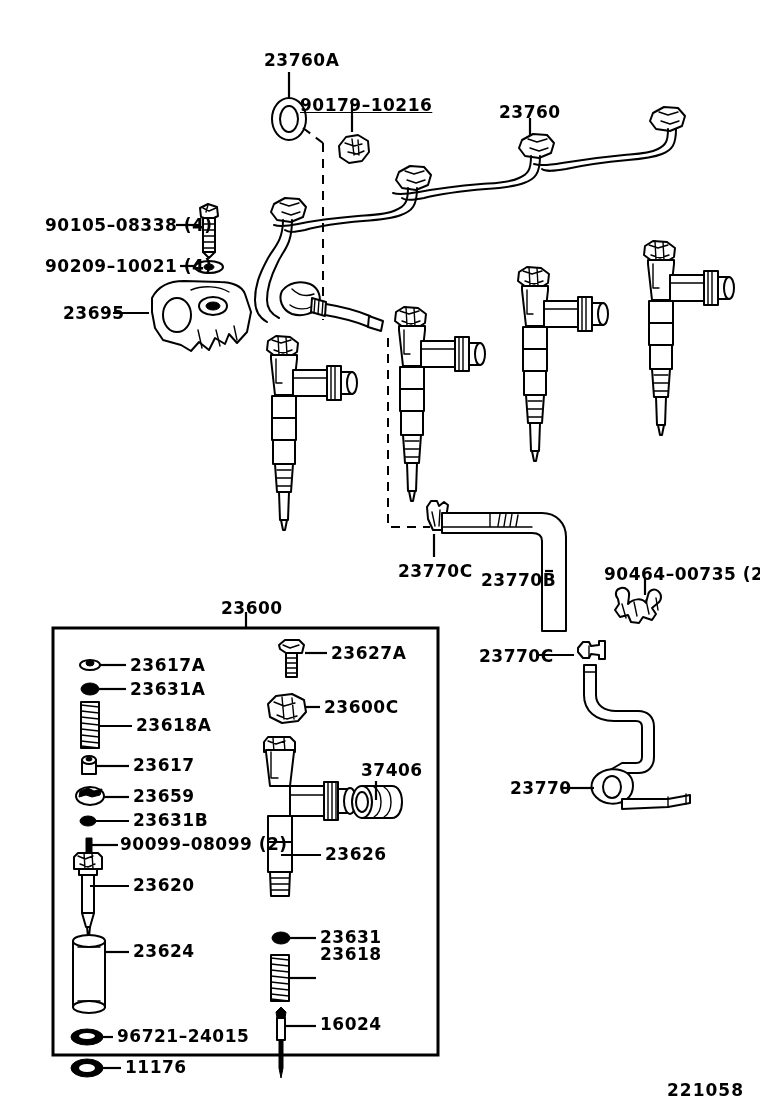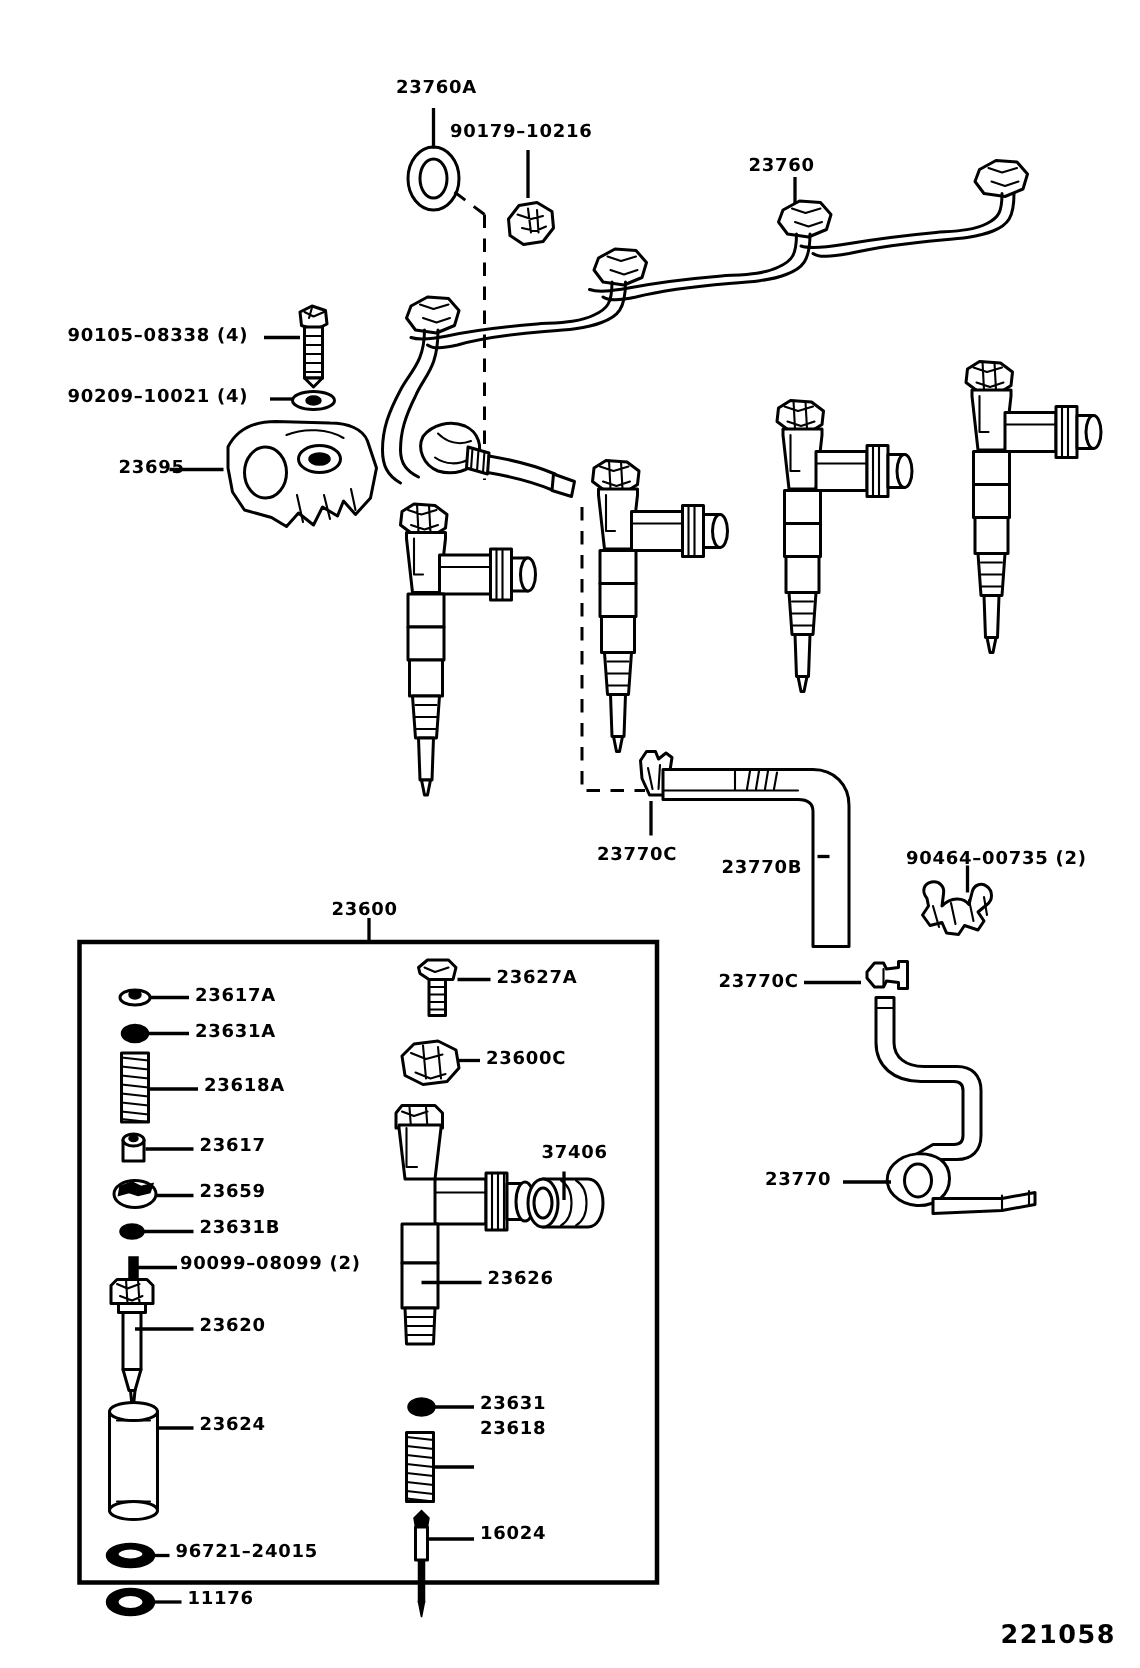--- a/index.html
+++ b/index.html
@@ -12,21 +12,21 @@
     width: 760px;
     height: 1112px;
     background: #ffffff;
     font-family: "DejaVu Sans", sans-serif;
     overflow: hidden;
   }
   .lbl {
     position: absolute;
     font-family: "DejaVu Sans", sans-serif;
     font-weight: bold;
-    font-size: 12px;
+    font-size: 17px;
     letter-spacing: 0.5px;
     color: #000;
     white-space: nowrap;
     line-height: 1;
   }
   .diagram-svg {
     position: absolute;
     left: 0;
     top: 0;
     width: 760px;
@@ -393,25 +393,25 @@
       <path class="fillk" d="M276,1012 l5,-5 5,5 -1,6 -8,0 z"></path>
       <path class="fillw" d="M277,1018 l8,0 0,22 -8,0 z"></path>
       <path class="fillk" d="M279,1040 l4,0 0,28 -4,0 z"></path>
       <path class="fillk" d="M279,1068 l4,0 -2,10 z"></path>
       <line class="lead" x1="285" y1="1026" x2="316" y2="1026"></line>
     </g>
 
   </svg>
 
   <div class="lbl" style="left:264px; top:52px;">23760A</div>
-  <div class="lbl" style="left:300px; top:81px;">90179–10216</div>
+  <div class="lbl" style="left:300px; top:97px;text-decoration:underline;">90179–10216</div>
   <div class="lbl" style="left:499px; top:104px;">23760</div>
   <div class="lbl" style="left:45px;  top:217px;">90105–08338 (4)</div>
   <div class="lbl" style="left:45px;  top:258px;">90209–10021 (4)</div>
-  <div class="lbl" style="left:63px;  top:305px;margin-left:16px;">23695</div>
+  <div class="lbl" style="left:63px;  top:305px;">23695</div>
   <div class="lbl" style="left:398px; top:563px;">23770C</div>
   <div class="lbl" style="left:481px; top:572px;">23770B</div>
   <div class="lbl" style="left:604px; top:566px;">90464–00735 (2)</div>
   <div class="lbl" style="left:479px; top:648px;">23770C</div>
   <div class="lbl" style="left:510px; top:780px;">23770</div>
   <div class="lbl" style="left:221px; top:600px;">23600</div>
 
   <div class="lbl" style="left:130px; top:657px;">23617A</div>
   <div class="lbl" style="left:130px; top:681px;">23631A</div>
   <div class="lbl" style="left:136px; top:717px;">23618A</div>

